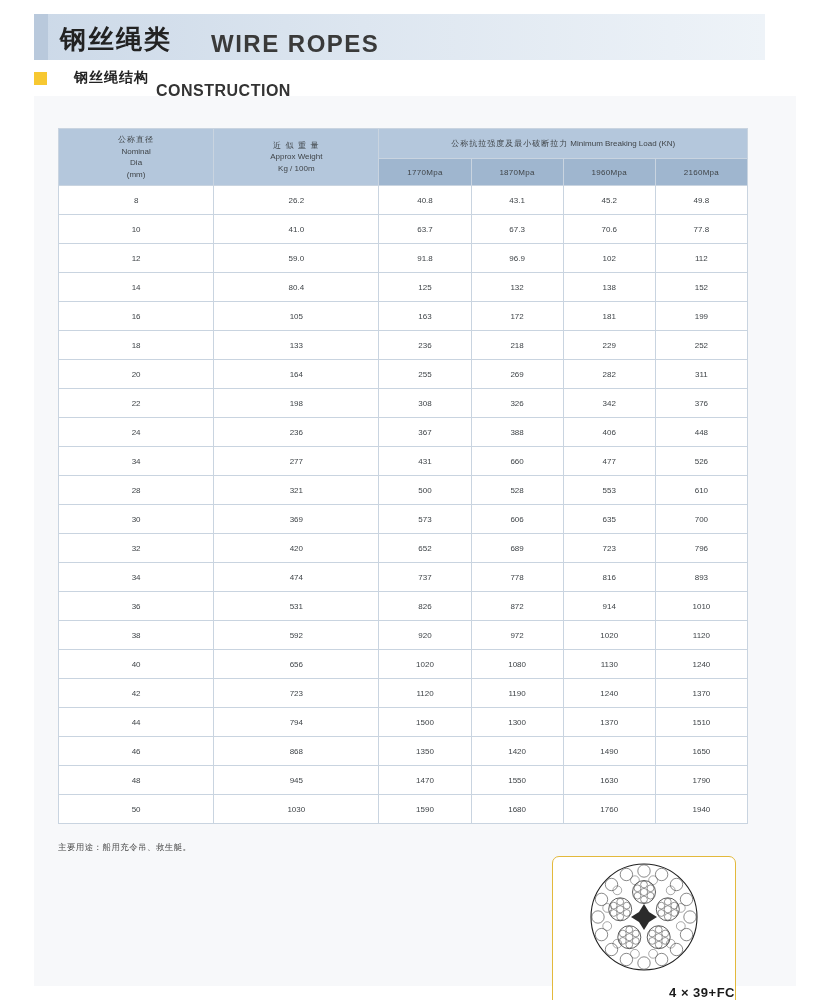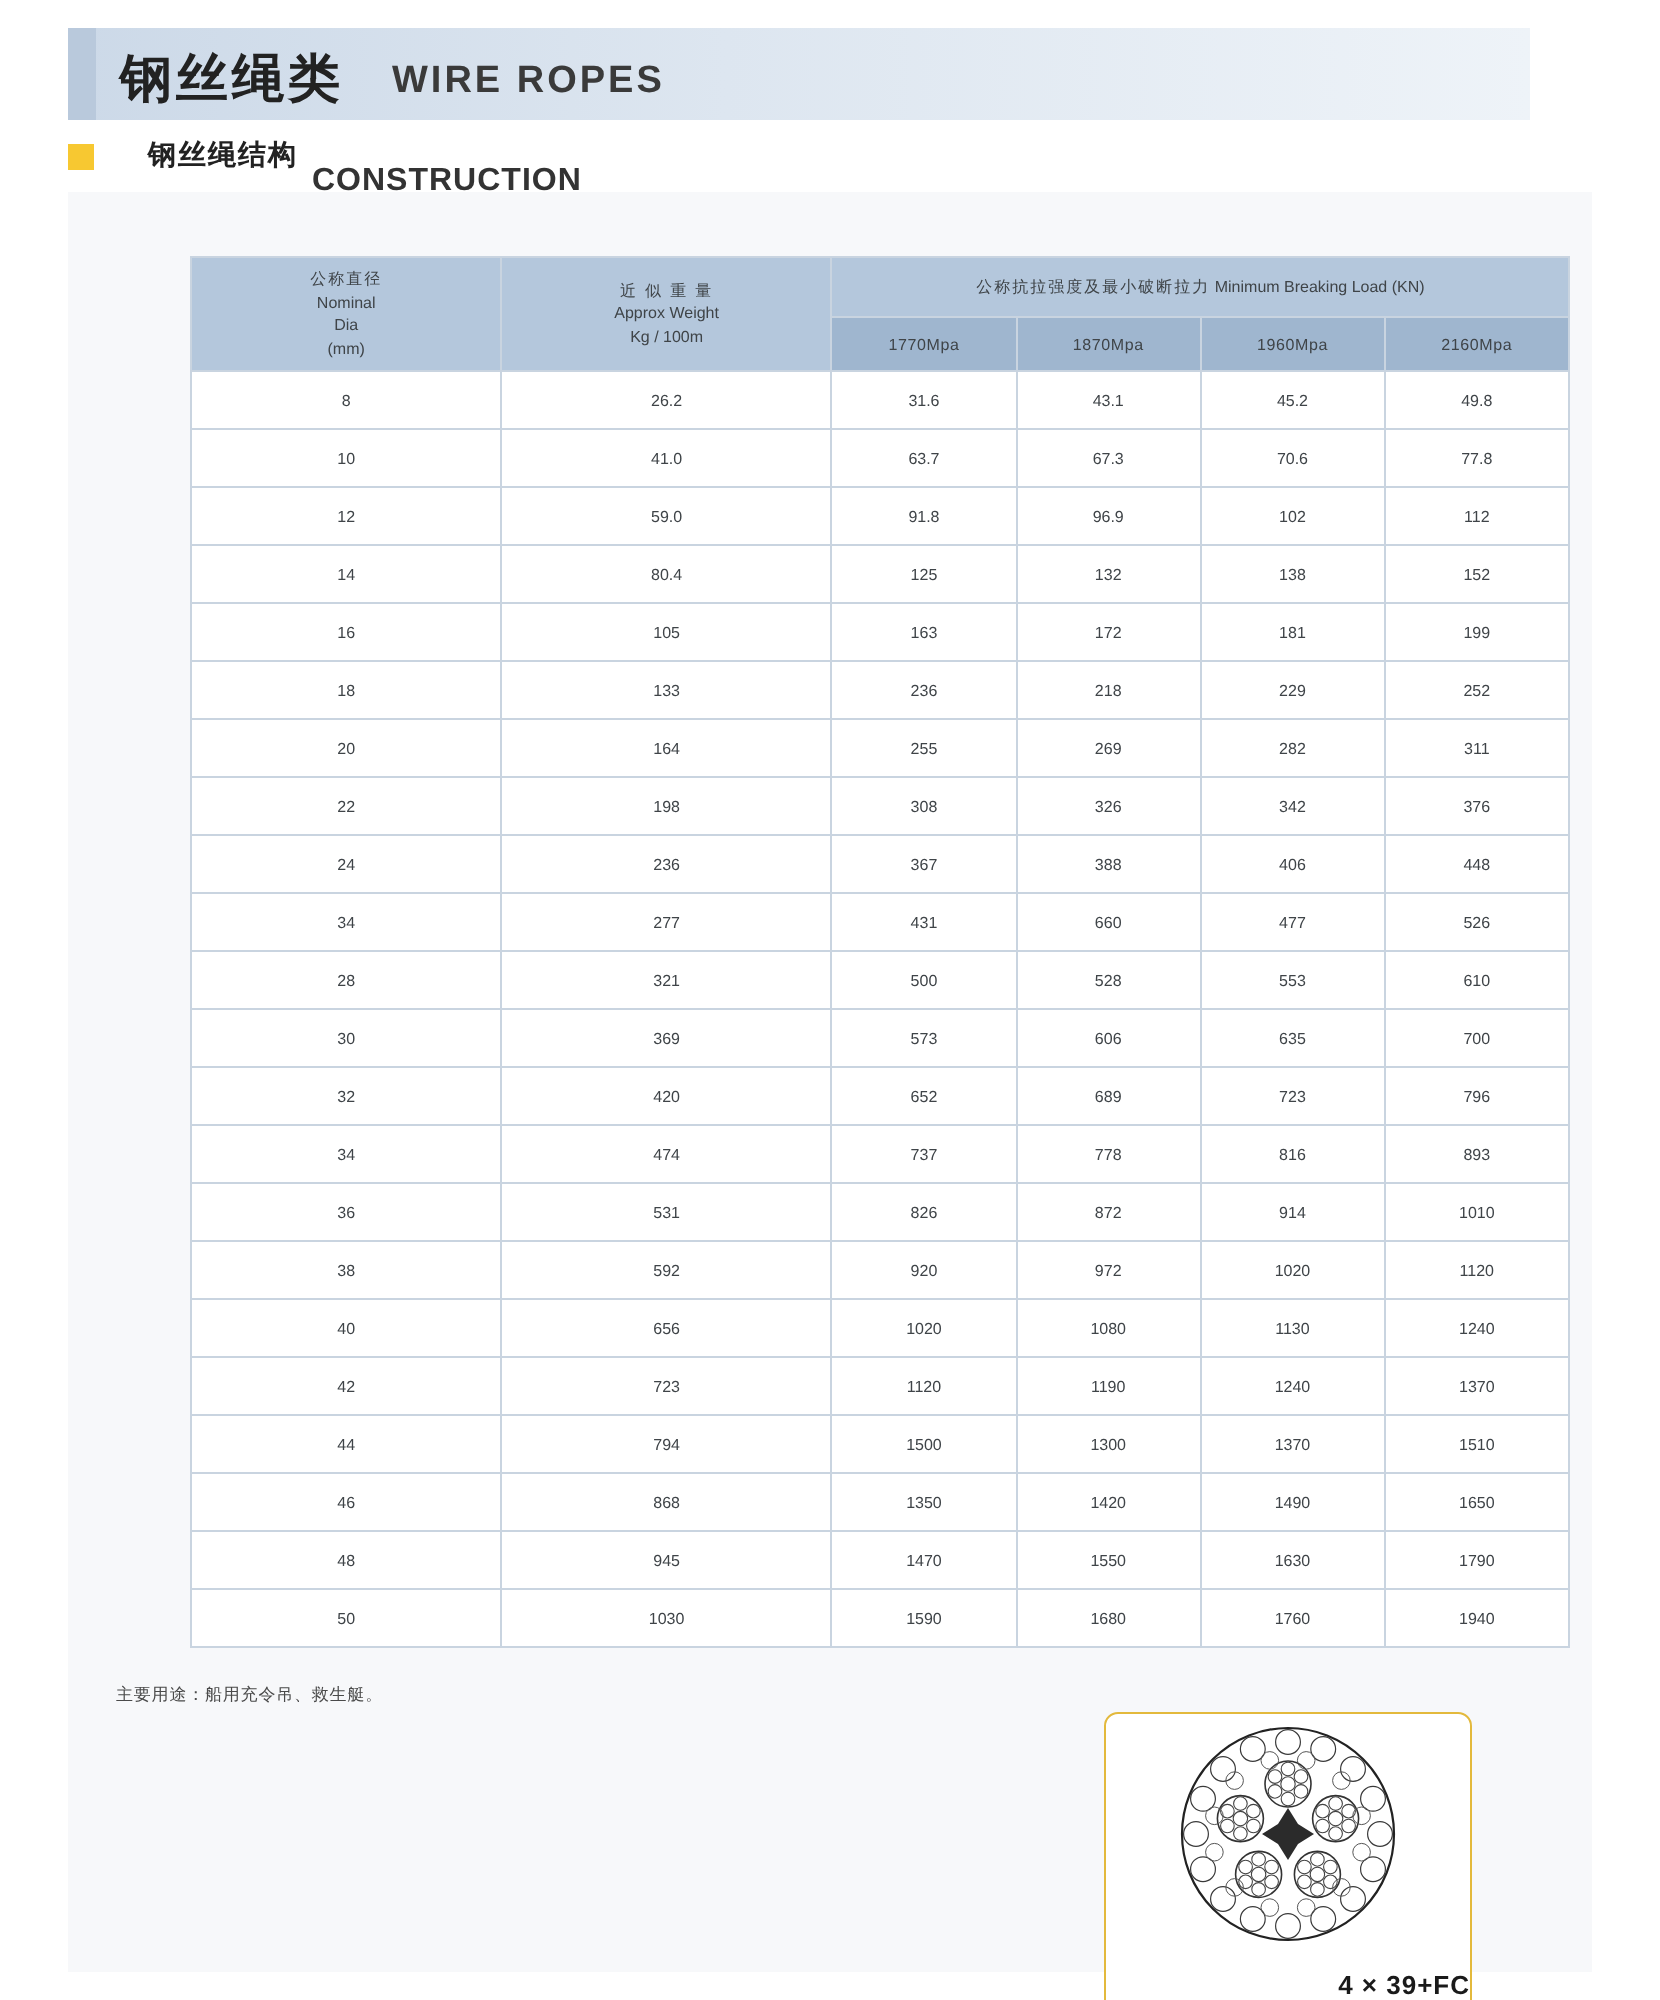--- a/index.html
+++ b/index.html
@@ -43,23 +43,23 @@
     left: 26px;
     top: 8px;
     font-size: 26px;
     font-weight: bold;
     color: #222;
     letter-spacing: 2px;
     font-family: "DejaVu Sans", sans-serif;
   }
   .header-title-en {
     position: absolute;
-    left: 162px;
+    left: 177px;
     top: 16px;
-    font-size: 19px;
+    font-size: 24px;
     font-weight: bold;
     color: #3a3a3a;
     letter-spacing: 1.5px;
     font-family: "Liberation Sans", sans-serif;
   }
   
   .section-row {
     position: absolute;
     left: 34px;
     top: 68px;
@@ -108,21 +108,20 @@
     position: absolute;
     left: 24px;
     top: 32px;
     width: 690px;
   }
   table.spec {
     border-collapse: collapse;
     width: 690px;
     table-layout: fixed;
     background: #fff;
-    margin-left: 37px;
   }
   table.spec th, table.spec td {
     border: 1px solid #c9d4e0;
     text-align: center;
     font-size: 8px;
     color: #3f4448;
     font-family: "Liberation Sans", sans-serif;
   }
   .hdr-main {
     background: #b4c7dc;
@@ -242,21 +241,21 @@
             <th class="hdr-sub">1770Mpa</th>
             <th class="hdr-sub">1870Mpa</th>
             <th class="hdr-sub">1960Mpa</th>
             <th class="hdr-sub">2160Mpa</th>
           </tr>
         </thead>
         <tbody>
             <tr>
               <td class="cell">8</td>
               <td class="cell">26.2</td>
-              <td class="cell">31.6</td>
+              <td class="cell">40.8</td>
               <td class="cell">43.1</td>
               <td class="cell">45.2</td>
               <td class="cell">49.8</td>
             </tr>
             <tr>
               <td class="cell">10</td>
               <td class="cell">41.0</td>
               <td class="cell">63.7</td>
               <td class="cell">67.3</td>
               <td class="cell">70.6</td>

